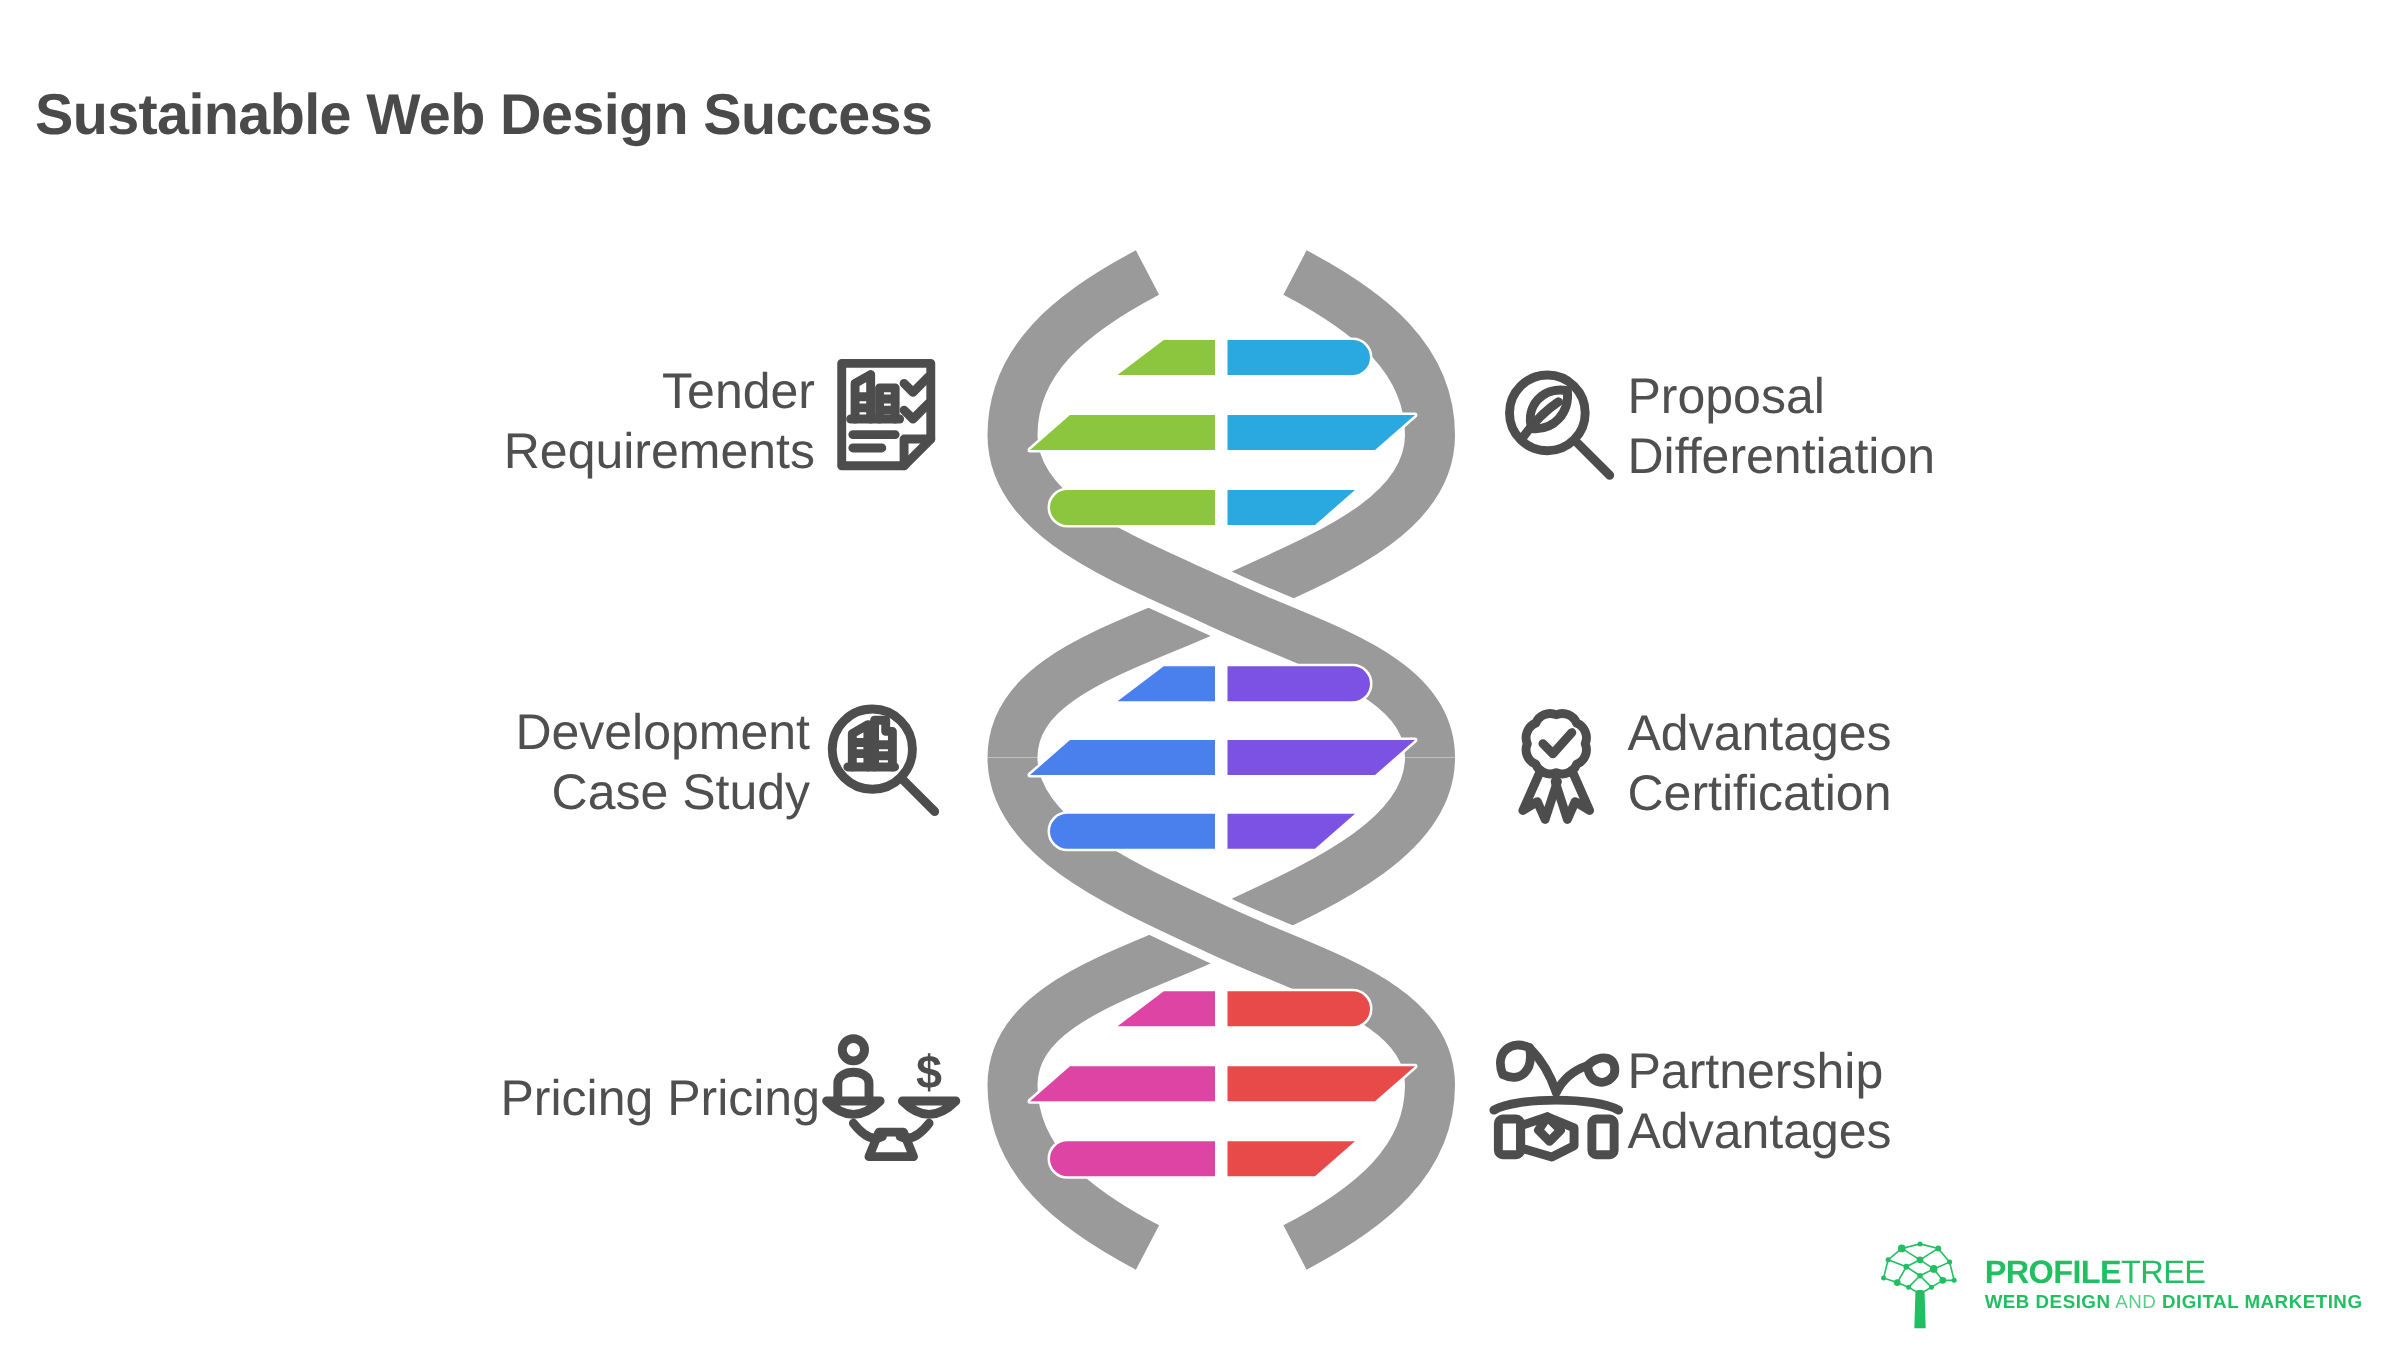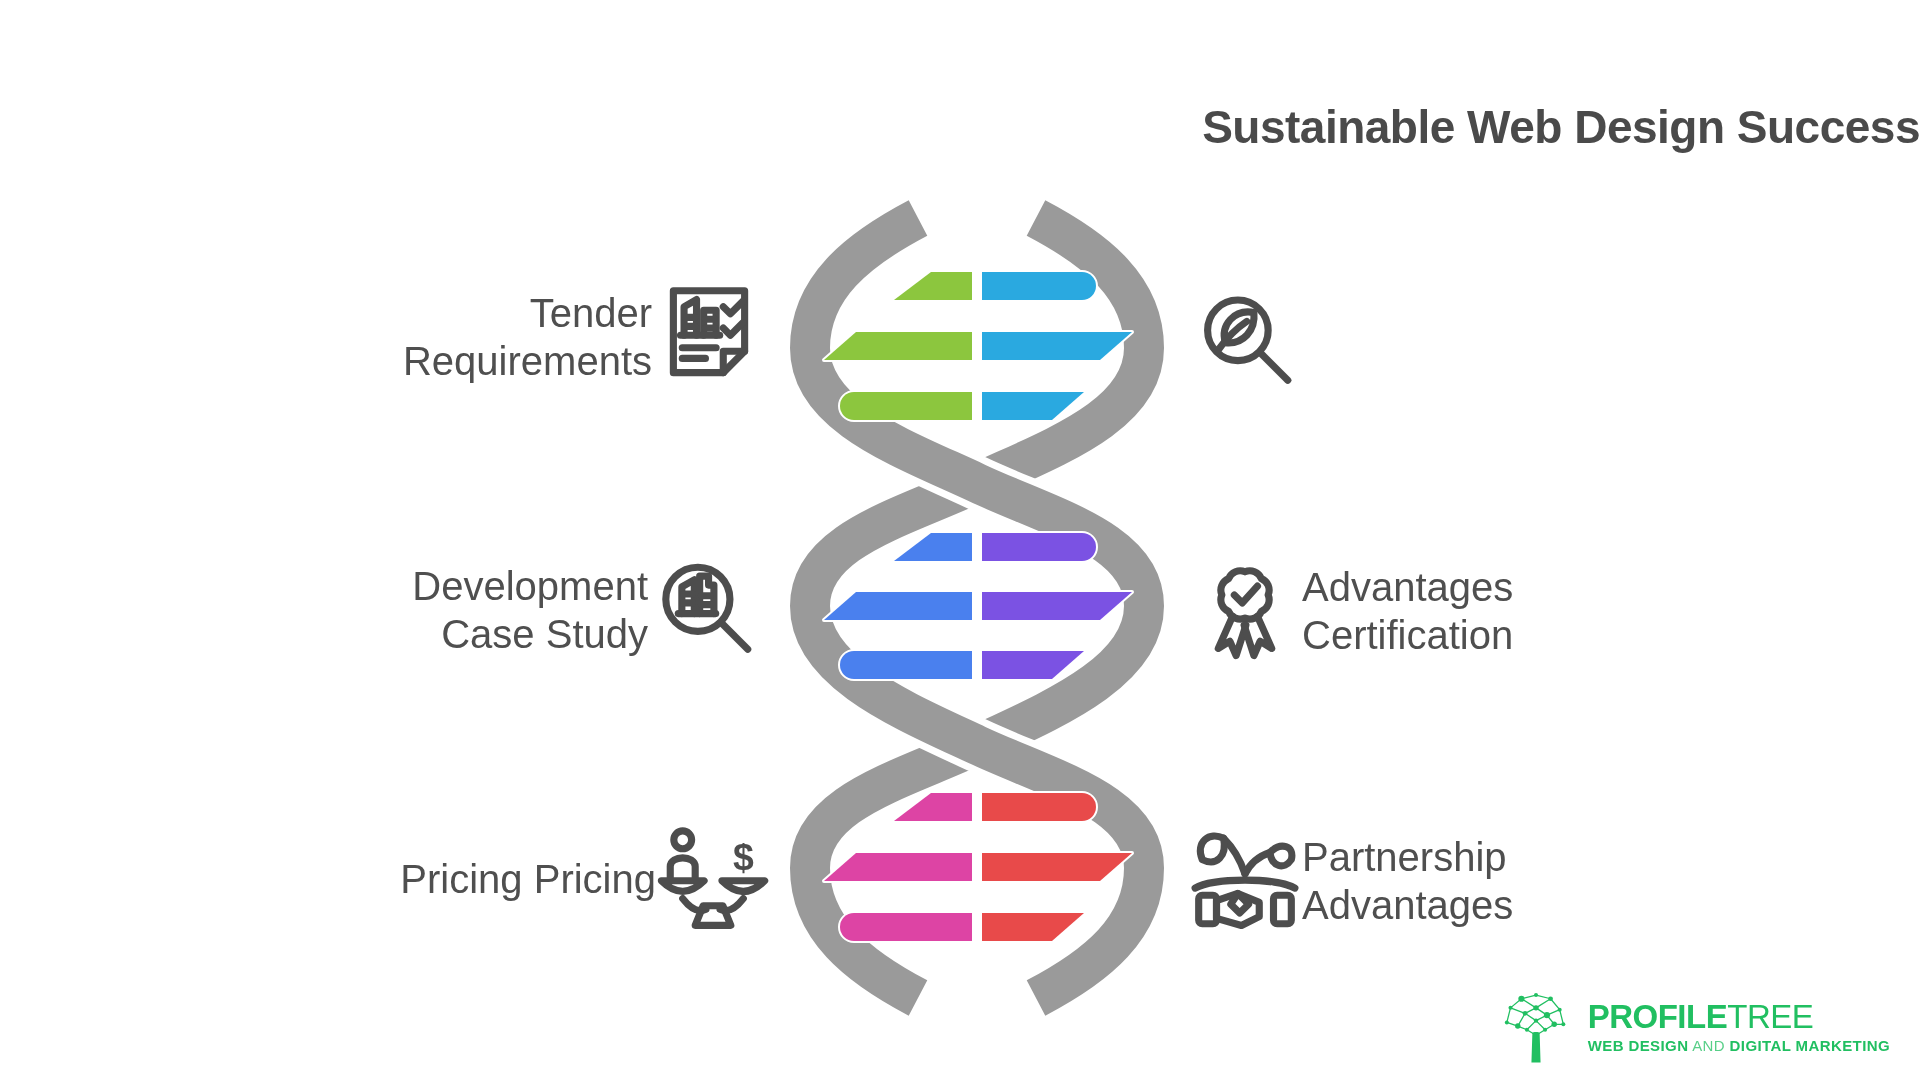--- a/index.html
+++ b/index.html
@@ -4,22 +4,22 @@
 <style>
   :root{
     --title_color:#4A4A4A; --label_color:#4F4F4F; --icon_color:#4D4D4D;
     --logo_green:#21BF61; --background:#FFFFFF;
   }
   *{margin:0;padding:0;box-sizing:border-box;}
   html,body{width:1920px;height:1080px;overflow:hidden;}
   body{background:var(--background);font-family:"Liberation Sans",sans-serif;position:relative;}
 
   .page-title{
-    position:absolute;top:64px;left:28px;right:0;text-align:right;
-    font-size:46px;font-weight:700;color:var(--title_color);letter-spacing:-.5px;margin-top:36px;
+    position:absolute;top:64px;left:28px;right:0;text-align:left;
+    font-size:46px;font-weight:700;color:var(--title_color);letter-spacing:-.5px;
   }
 
   .helix-wrap{position:absolute;left:782px;top:188px;width:390px;height:855px;}
   .helix-wrap svg{display:block;width:100%;height:100%;}
   .strand{fill:none;stroke-width:40;stroke-linecap:butt;}
   .strand-casing{fill:none;stroke:#fff;stroke-width:54;stroke-linecap:butt;}
   .rung{stroke:#fff;stroke-width:4;stroke-linejoin:round;paint-order:stroke;}
 
   .item-row{position:absolute;display:flex;align-items:center;}
   .item-row .label{
@@ -37,21 +37,21 @@
   .row-2-left{top:553px;right:1158px;}
   .row-3-left{top:822px;right:1150px;}
   .row-1-right{top:284px;left:1188px;}
   .row-2-right{top:554px;left:1188px;}
   .row-3-right{top:824px;left:1188px;}
 
   .logo{position:absolute;right:30px;bottom:12px;display:flex;align-items:center;gap:10px;}
   .logo-tree{width:84px;height:82px;}
   .logo-tree svg{width:100%;height:100%;display:block;}
   .logo-text{display:flex;flex-direction:column;}
-  .logo-wordmark{font-size:33px;letter-spacing:-.5px;color:var(--logo_green);line-height:1.05;white-space:nowrap;}
+  .logo-wordmark{font-size:26px;letter-spacing:-.5px;color:var(--logo_green);line-height:1.05;white-space:nowrap;}
   .logo-wordmark .w-bold{font-weight:700;}
   .logo-wordmark .w-light{font-weight:400;}
   .logo-tagline{font-size:15px;letter-spacing:.4px;color:var(--logo_green);white-space:nowrap;margin-top:2px;}
   .logo-tagline .t-bold{font-weight:700;}
   .logo-tagline .t-light{font-weight:400;opacity:.75;}
 </style>
 </head>
 <body>
 
 <h1 class="page-title">Sustainable Web Design Success</h1>
@@ -117,20 +117,24 @@
 </div>
 
 <div class="item-row side-right row-1-right">
   <div class="icon">
     <svg viewBox="0 0 64 64">
       <circle class="st" cx="28" cy="26" r="17"></circle>
       <path class="st" d="M41,39 L56,54"></path>
       <path class="st" d="M21,33 C18,23 26,14 37,16 C38,26 31,34 21,33 Z"></path>
       <path class="st" d="M17,37 C22,30 27,25 33,21"></path>
     </svg>
+  </div>
+  <div class="label">
+    <div class="label-line">Proposal</div>
+    <div class="label-line">Differentiation</div>
   </div>
 </div>
 
 <div class="item-row side-left row-2-left">
   <div class="label">
     <div class="label-line">Development</div>
     <div class="label-line">Case Study</div>
   </div>
   <div class="icon">
     <svg viewBox="0 0 64 64">

